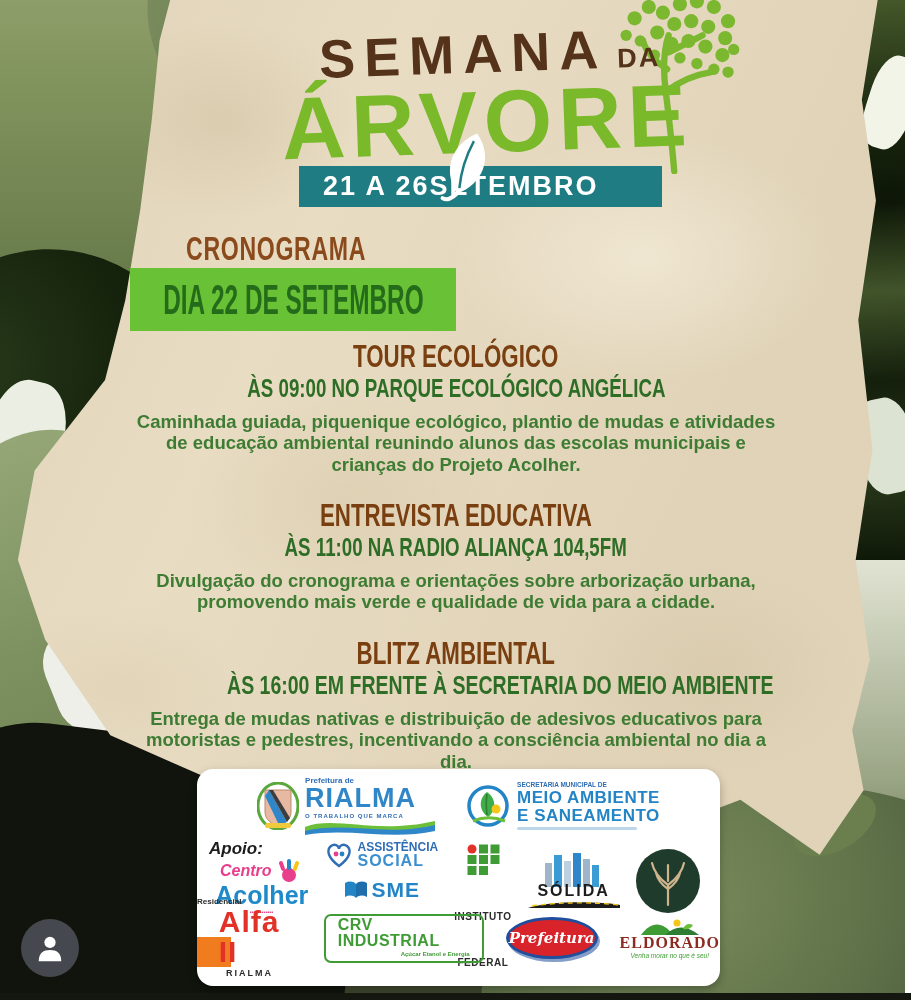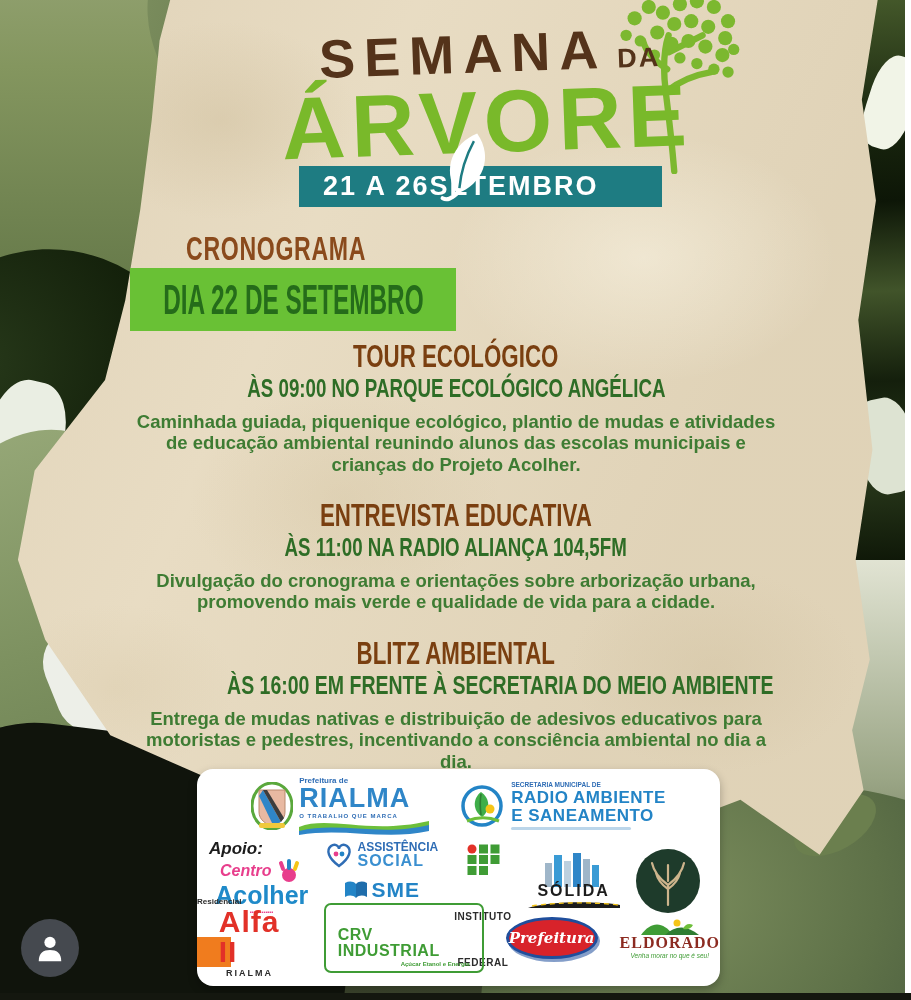--- a/index.html
+++ b/index.html
@@ -105,21 +105,21 @@
   .solida-name{font-size:16px;font-weight:bold;color:#1c1c1c;letter-spacing:2px;margin-top:-4px;}
   .tree-circle{width:64px;height:64px;border-radius:50%;background:#1e3b2b;margin-top:8px;display:flex;align-items:center;justify-content:center;}
 
   .sp-row3{position:absolute;bottom:8px;left:0;right:0;display:flex;justify-content:center;align-items:center;gap:22px;}
   .alfa{display:flex;flex-direction:column;line-height:1;}
   .alfa-pre{font-size:8px;font-weight:bold;color:#2b2b2b;}
   .alfa-mid{display:flex;align-items:flex-end;gap:2px;margin-top:1px;}
   .alfa-sq{width:36px;height:30px;background:#f07c1e;}
   .alfa-name{font-size:30px;font-weight:bold;color:#e23128;letter-spacing:1px;margin-left:-14px;}
   .alfa-city{font-size:9px;font-weight:bold;color:#2b2b2b;text-align:center;margin-top:2px;letter-spacing:2px;}
-  .crv{border:2.5px solid #3f9c35;border-radius:7px;padding:22px 12px 4px;display:flex;flex-direction:column;align-items:center;line-height:1;}
+  .crv{border:2.5px solid #3f9c35;border-radius:7px;padding:1px 12px 4px;display:flex;flex-direction:column;align-items:center;line-height:1;}
   .crv-name{font-size:16px;font-weight:bold;color:#3f9c35;letter-spacing:.5px;}
   .crv-tag{font-size:6px;font-weight:bold;color:#3f9c35;margin-top:2px;align-self:flex-end;}
   .sab{width:88px;height:36px;background:#d8232a;border:3px solid #1f4e9c;border-radius:50%;display:flex;align-items:center;justify-content:center;box-shadow:2px 3px 0 rgba(31,78,156,.55);}
   .sab-name{font-family:"DejaVu Serif",serif;font-style:italic;font-weight:bold;font-size:15px;color:#fff;}
   .eld{display:flex;flex-direction:column;align-items:center;line-height:1;}
   .eld-name{font-family:"Liberation Serif",serif;font-size:16px;font-weight:bold;color:#8c2b21;letter-spacing:1px;}
   .eld-tag{font-size:6.5px;font-style:italic;color:#3f9c35;margin-top:2px;}
 
   
   .avatar{position:absolute;z-index:15;left:21px;top:919px;width:58px;height:58px;border-radius:50%;background:#45494f;
@@ -247,21 +247,21 @@
       <div class="logo">
         <svg width="46" height="46" viewBox="0 0 46 46">
           <circle cx="23" cy="23" r="19" fill="none" stroke="#2384c6" stroke-width="3.5"></circle>
           <path d="M23 34 C14 28 13 16 22 9 C31 15 32 27 23 34 Z" fill="#3fae49"></path>
           <path d="M22 32 C21 24 21 17 22 11" stroke="#2e7d32" stroke-width="1.6" fill="none"></path>
           <circle cx="31" cy="26" r="4.5" fill="#f5c518"></circle>
           <path d="M8 38 C18 34 30 34 40 38" stroke="#6dbf3a" stroke-width="3" fill="none"></path>
         </svg>
         <div class="ma-txt">
           <span class="ma-pre">SECRETARIA MUNICIPAL DE</span>
-          <span class="ma-l1">RADIO AMBIENTE</span>
+          <span class="ma-l1">MEIO AMBIENTE</span>
           <span class="ma-l2">E SANEAMENTO</span>
           <div class="ma-bar"></div>
         </div>
       </div>
     </div>
 
     <div class="sp-apoio">Apoio:</div>
 
     <div class="sp-row2">
       <div class="centro">

